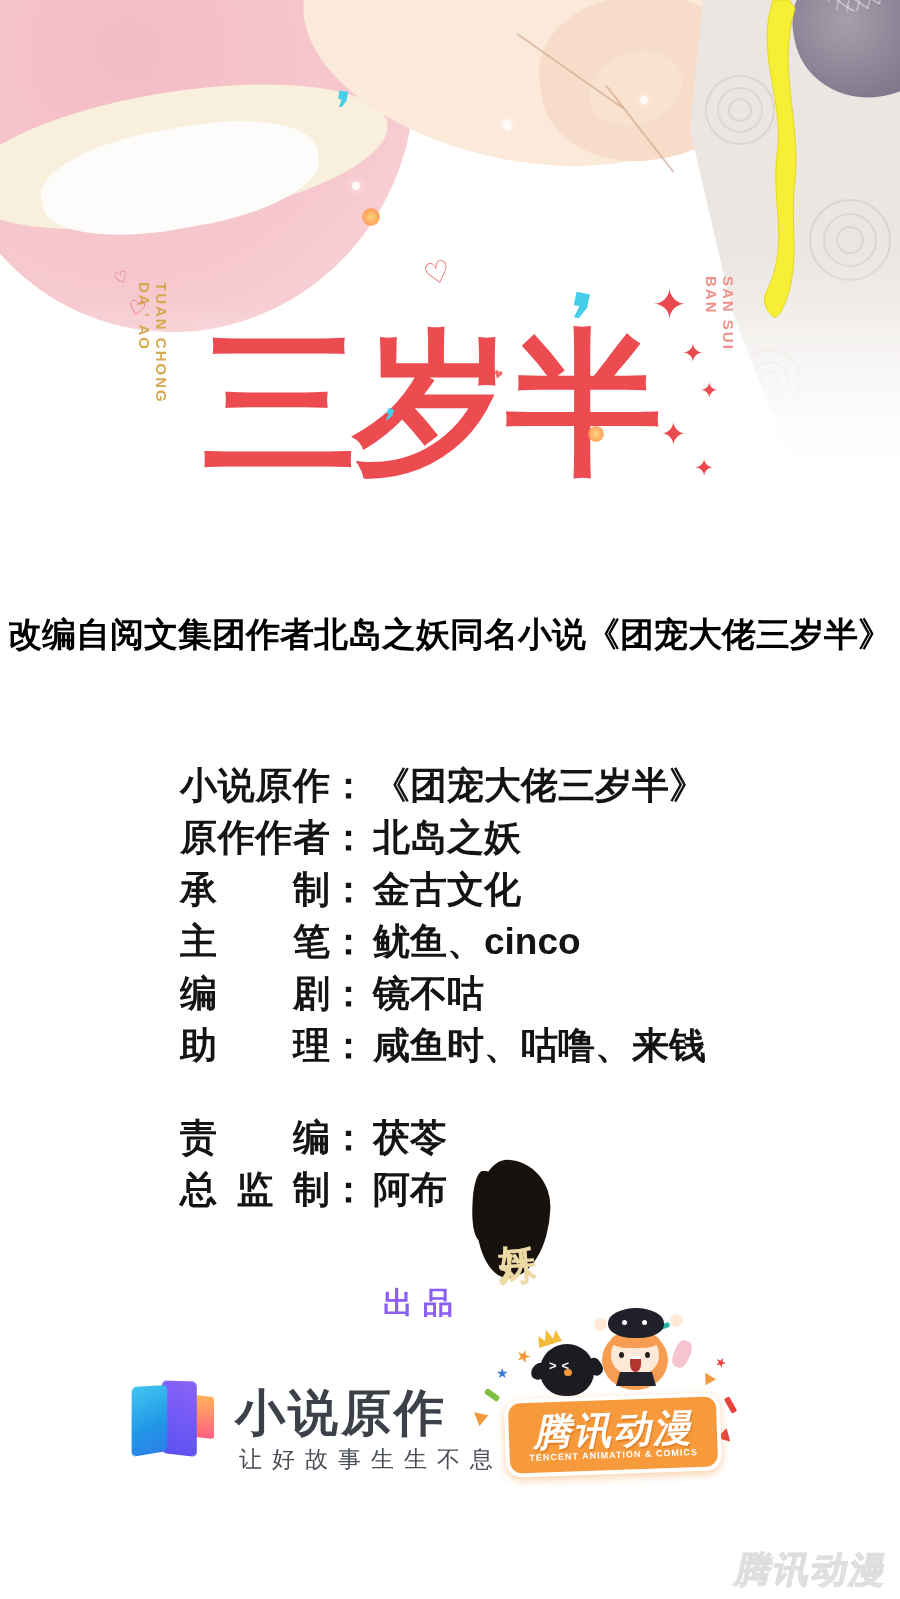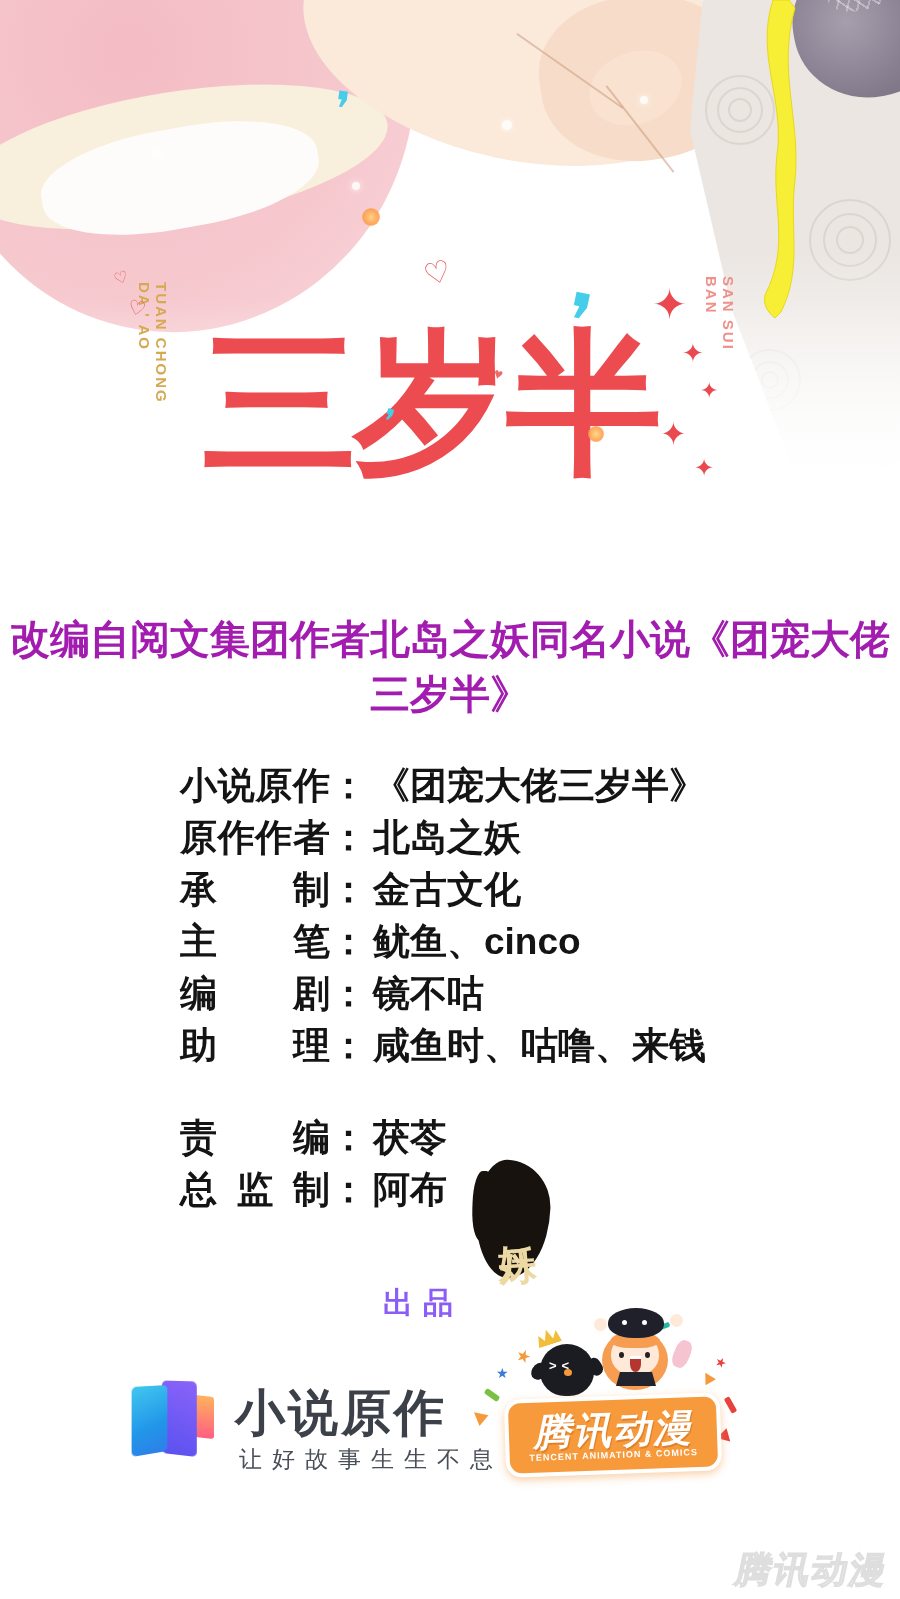--- a/index.html
+++ b/index.html
@@ -58,21 +58,21 @@
   .heart{color:#e85a5f;}
   .cyan{color:#45cde9;}
   .diamond{color:#ea4a4f;}
   .glint{position:absolute;z-index:6;border-radius:50%;background:#ffffff;opacity:.85;
     box-shadow:0 0 6px #ffffff;}
   .glint.gold{background:radial-gradient(circle,#ffd27a,#ff9d4d 60%,rgba(255,157,77,0));
     box-shadow:none;opacity:.9;}
 
   
   .adapt-note{position:absolute;left:0;top:612px;width:900px;text-align:center;z-index:5;
-    font-size:40px;font-weight:700;color:#a21caf;}
+    font-size:34px;font-weight:700;color:#000000;}
 
   .credits{position:absolute;left:180px;z-index:5;font-size:37px;font-weight:700;
     line-height:52px;white-space:nowrap;color:#141414;}
   .credits.g1{top:760px;}
   .credits.g2{top:1112px;}
   .credit-label{display:inline-block;width:150px;text-align:justify;text-align-last:justify;
     vertical-align:top;}
   .credit-colon{display:inline-block;}
   .credit-value{display:inline-block;margin-left:6px;}
 

